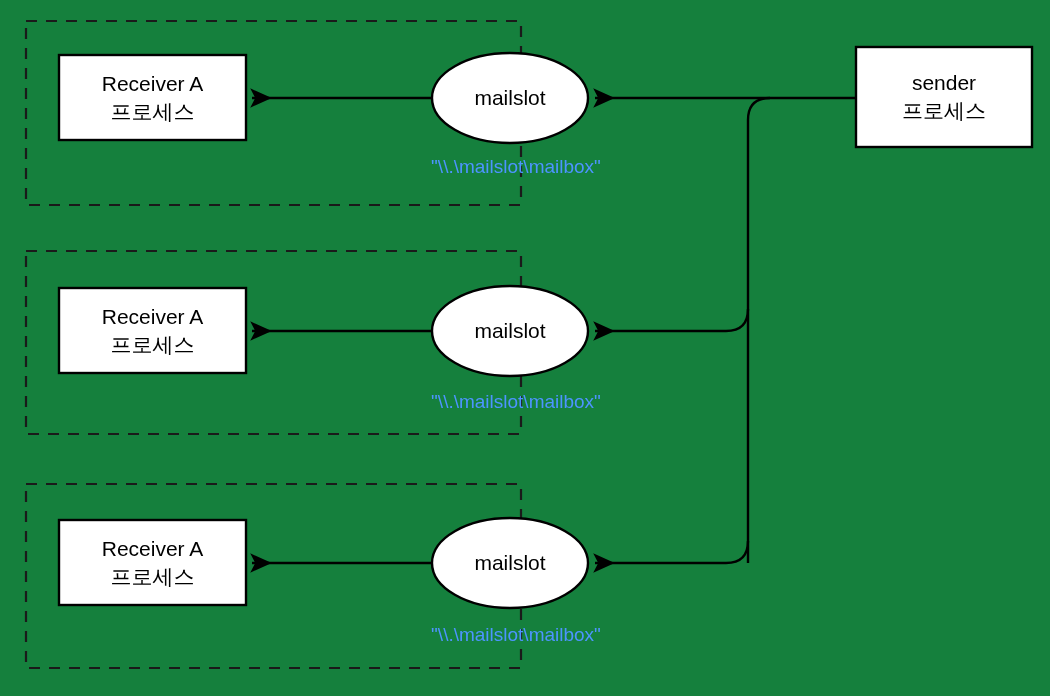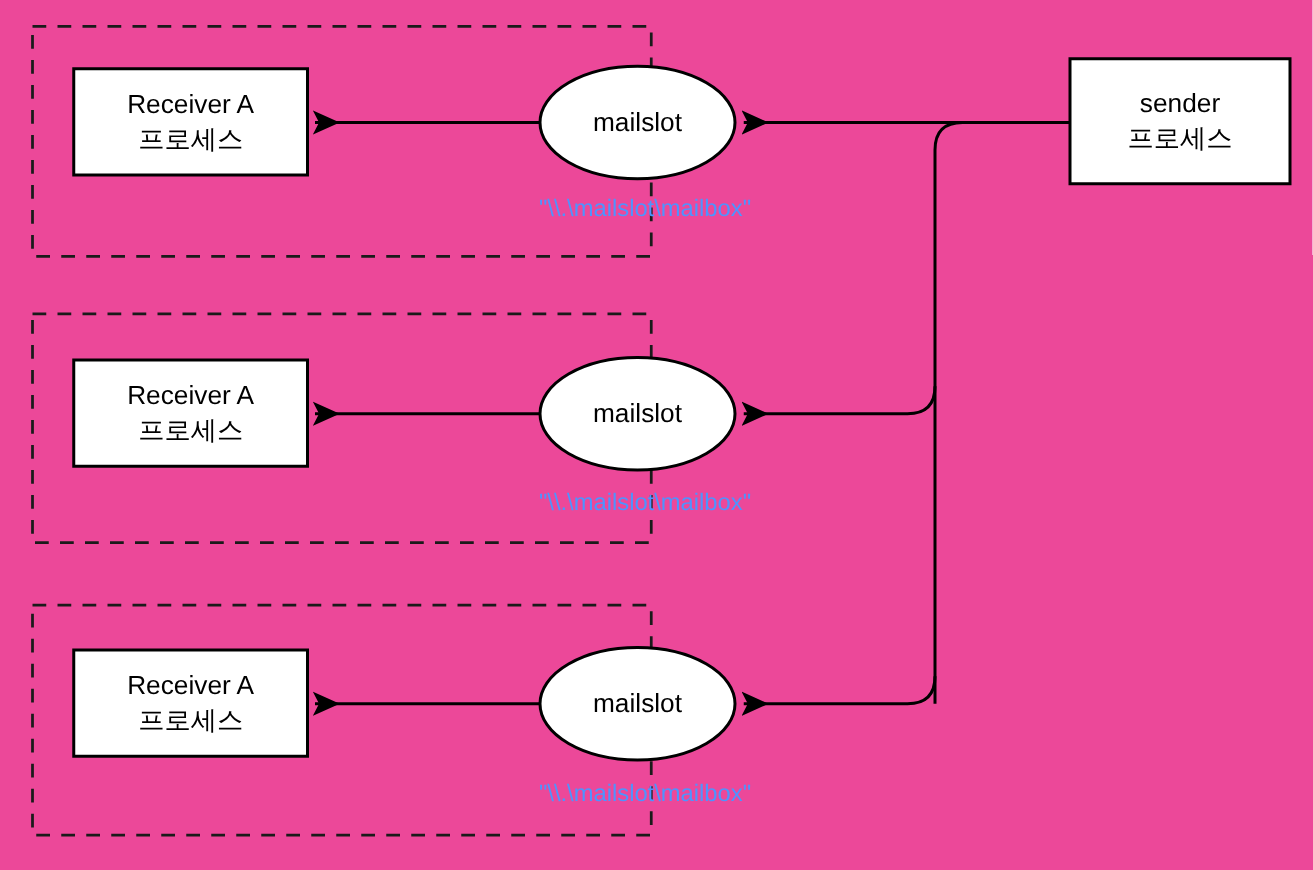--- a/index.html
+++ b/index.html
@@ -7,21 +7,21 @@
     padding: 0;
     background: #ffffff;
   }
   body {
     font-family: "Liberation Sans", sans-serif;
   }
   #canvas {
     position: relative;
     width: 1050px;
     height: 696px;
-    background: #ec4899;
+    background: #15803d;
     overflow: hidden;
     text-decoration: underline;
   }
   svg#diagram {
     position: absolute;
     left: 0;
     top: 0;
     width: 1050px;
     height: 696px;
   }

